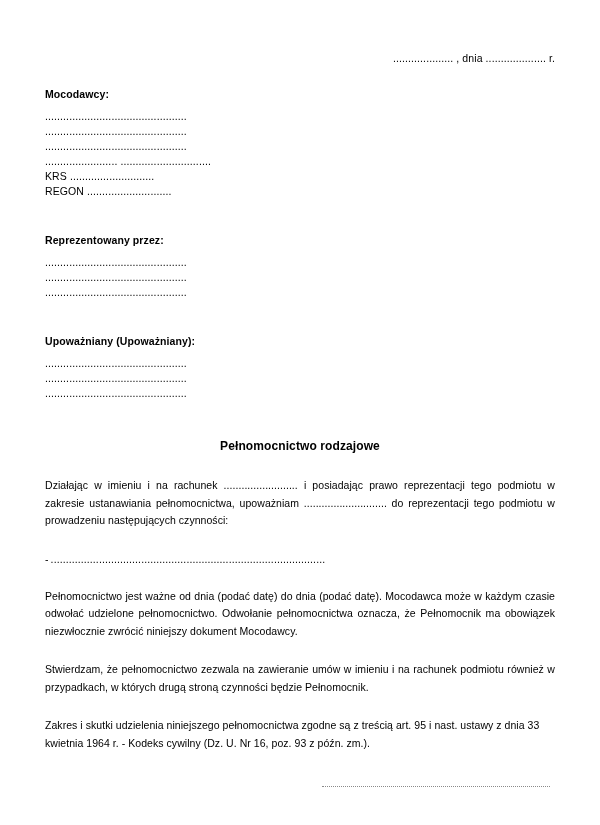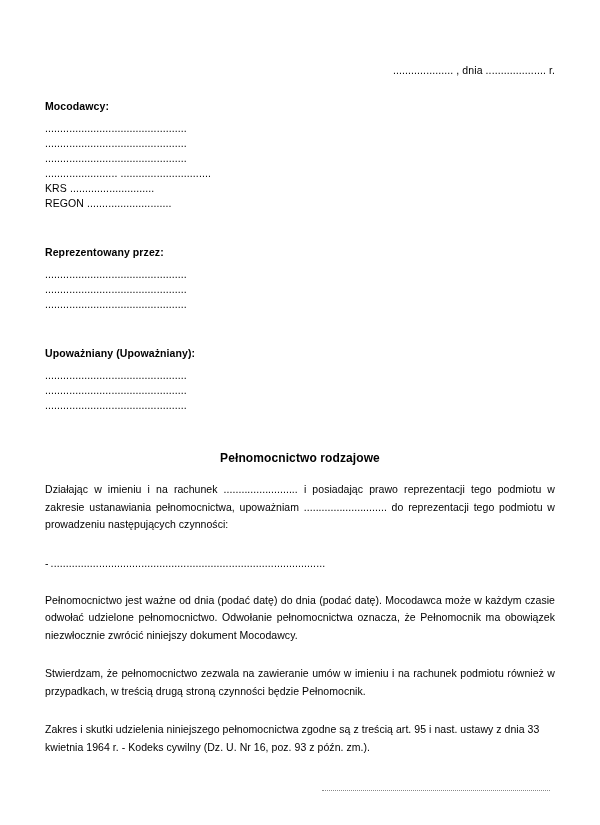--- a/index.html
+++ b/index.html
@@ -15,21 +15,21 @@
     color: #000000;
     -webkit-font-smoothing: antialiased;
   }
 
   .page {
     position: relative;
     width: 600px;
     height: 825px;
     background: #ffffff;
     box-sizing: border-box;
-    padding: 12px 45px;
+    padding: 0 45px;
     overflow: hidden;
   }
 
   
   .date-line {
     margin-top: 52px;
     text-align: right;
     font-size: 10.5px;
     letter-spacing: 0.1px;
     white-space: nowrap;
@@ -68,21 +68,21 @@
   }
 
   
   .body-para {
     margin-top: 21px;
     font-size: 10.5px;
     line-height: 17.5px;
     text-align: justify;
     letter-spacing: 0.05px;
   }
-  .body-para.lead { margin-top: 16px; }
+  .body-para.lead { margin-top: 24px; }
   .body-para.no-justify { text-align: left; }
 
   .dash-item {
     margin-top: 21px;
     font-size: 10.5px;
     line-height: 16px;
     white-space: nowrap;
     letter-spacing: 0.1px;
   }
   .dash-item .dash {
@@ -168,21 +168,21 @@
   <div class="doc-title">Pełnomocnictwo rodzajowe</div>
 
   <div class="body-para lead">Działając w imieniu i na rachunek ......................... i posiadając prawo reprezentacji tego podmiotu w zakresie ustanawiania pełnomocnictwa, upoważniam ............................ do reprezentacji tego podmiotu w prowadzeniu następujących czynności:</div>
 
   <div class="dash-item">
     <span class="dash">-</span><span>...........................................................................................</span>
   </div>
 
   <div class="body-para">Pełnomocnictwo jest ważne od dnia (podać datę) do dnia (podać datę). Mocodawca może w każdym czasie odwołać udzielone pełnomocnictwo. Odwołanie pełnomocnictwa oznacza, że Pełnomocnik ma obowiązek niezwłocznie zwrócić niniejszy dokument Mocodawcy.</div>
 
-  <div class="body-para">Stwierdzam, że pełnomocnictwo zezwala na zawieranie umów w imieniu i na rachunek podmiotu również w przypadkach, w treścią drugą stroną czynności będzie Pełnomocnik.</div>
+  <div class="body-para">Stwierdzam, że pełnomocnictwo zezwala na zawieranie umów w imieniu i na rachunek podmiotu również w przypadkach, w których drugą stroną czynności będzie Pełnomocnik.</div>
 
   <div class="body-para no-justify">Zakres i skutki udzielenia niniejszego pełnomocnictwa zgodne są z treścią art. 95 i nast. ustawy z dnia 33 kwietnia 1964 r. - Kodeks cywilny (Dz. U. Nr 16, poz. 93 z późn. zm.).</div>
 
   <div class="signature-area">
     <div class="signature-rule"></div>
   </div>
 
 </div>
 
 </body></html>

